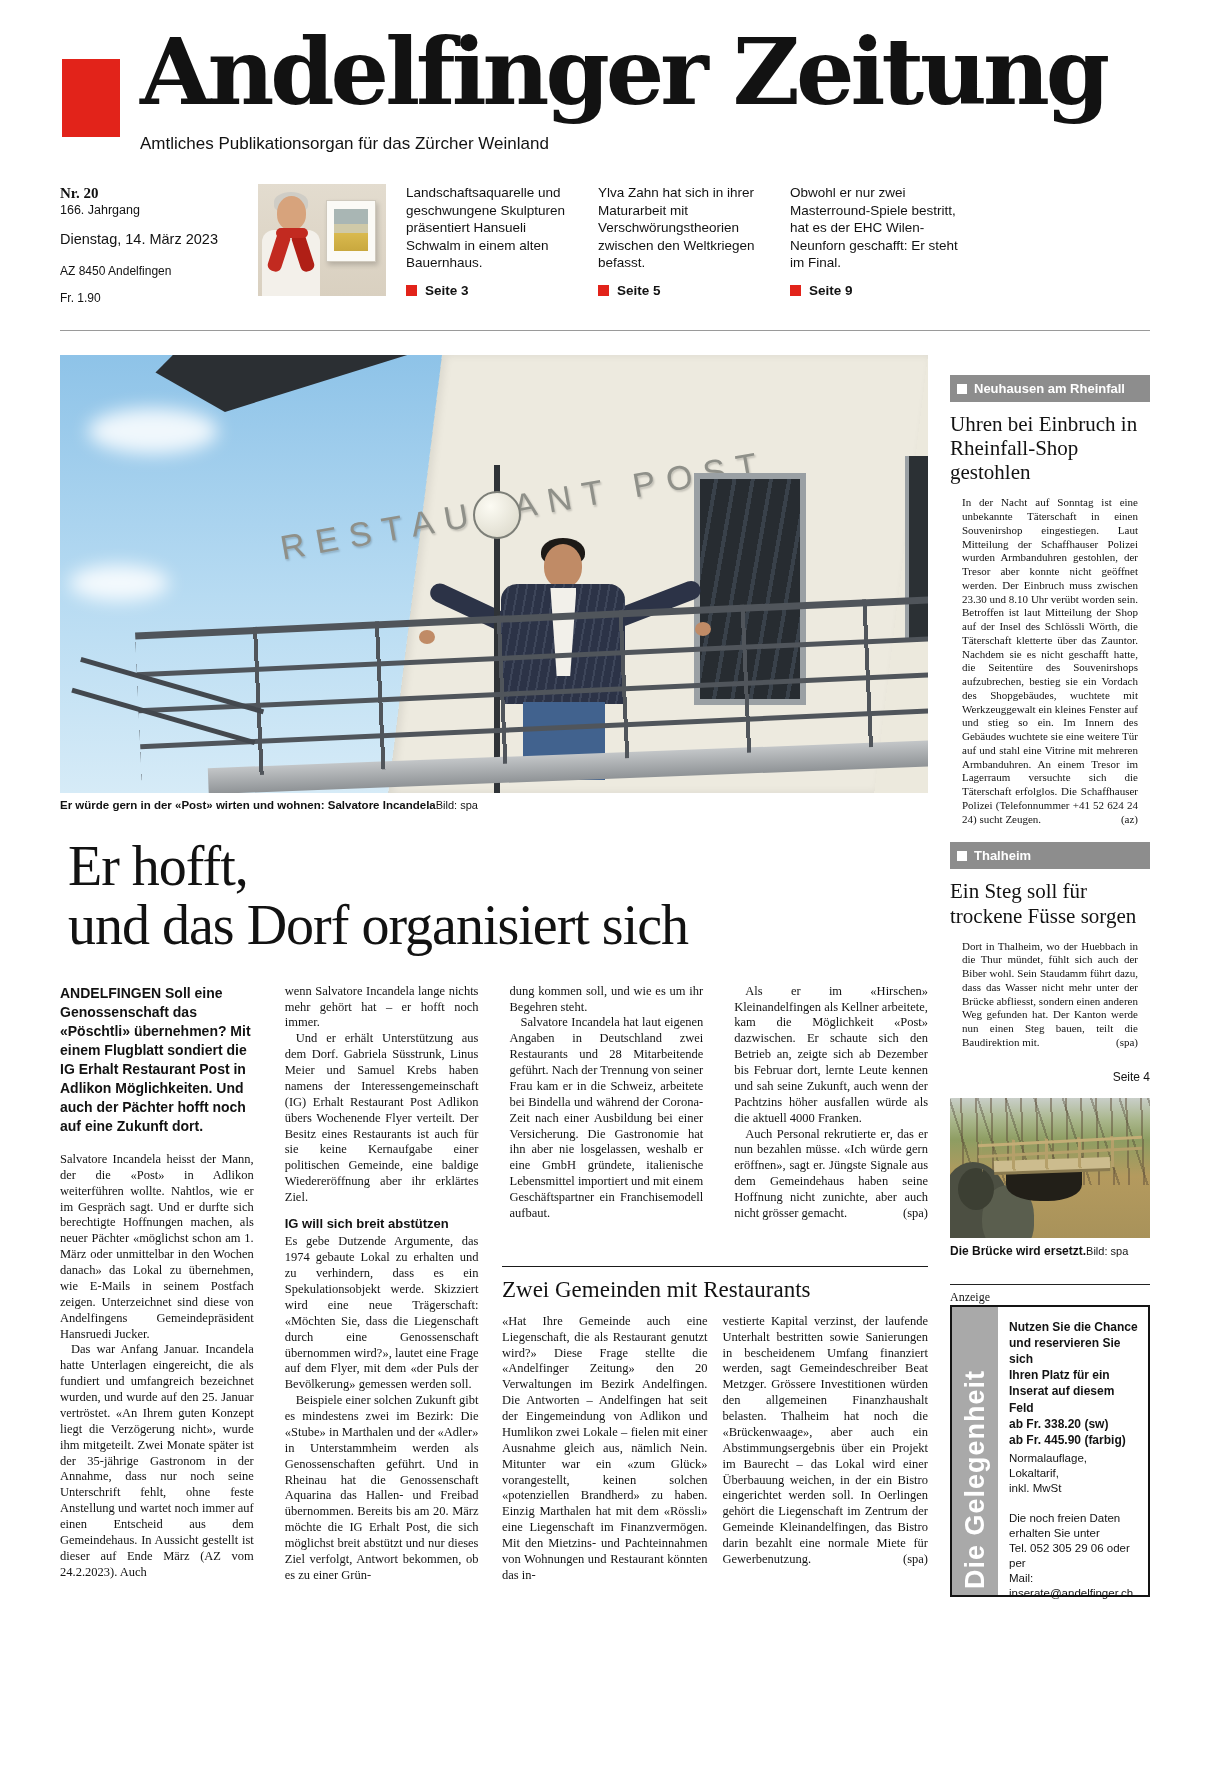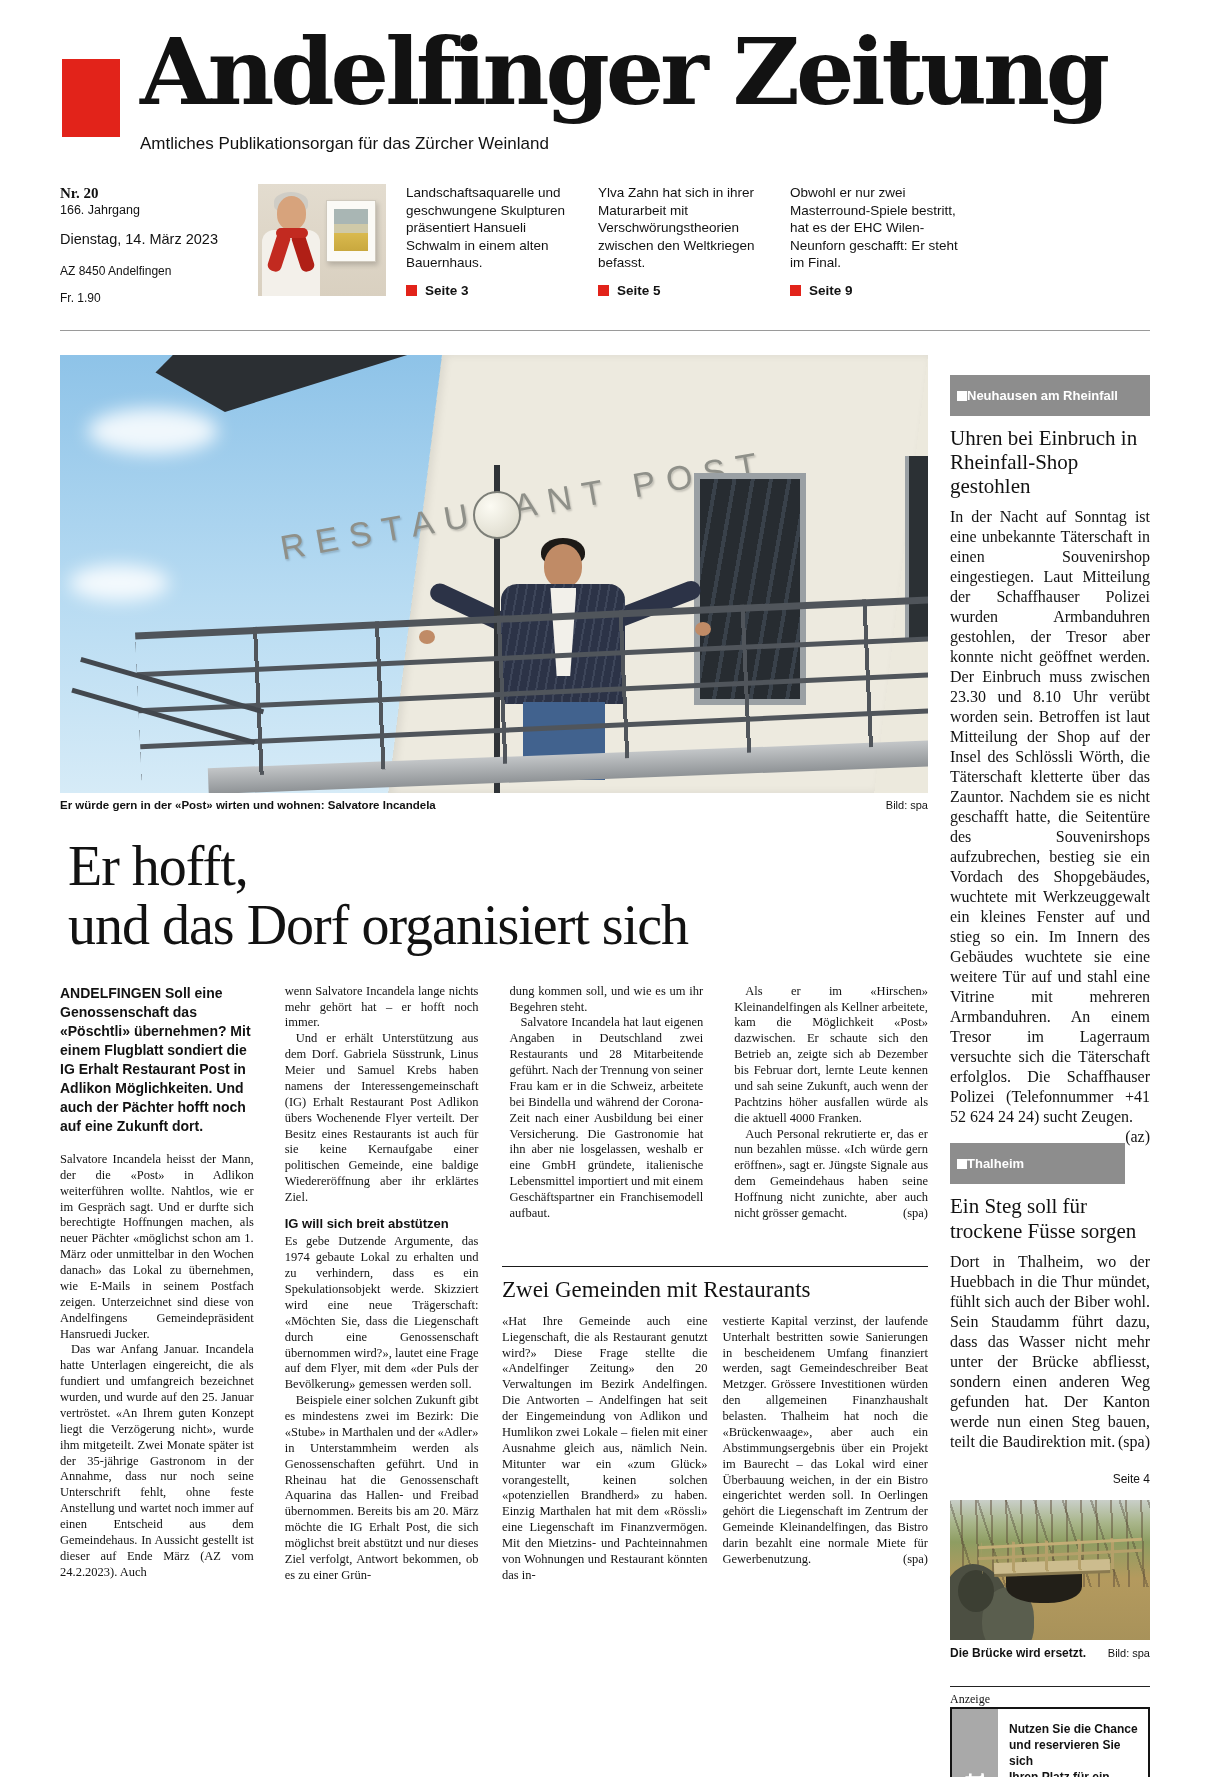--- a/index.html
+++ b/index.html
@@ -72,21 +72,21 @@
   .mp-fascia{position:absolute;left:17%;right:-2%;bottom:3%;height:26px;z-index:4;
              background:linear-gradient(180deg,#c3c6c8,#8f9396);transform:rotate(-2.2deg)}
   .mp-railing{position:absolute;left:9%;right:-2%;bottom:7%;height:148px;transform:rotate(-2.6deg);z-index:5}
   .mp-rb{position:absolute;left:0;right:0;height:5px;background:#50555b}
   .mp-rb.b1{top:0;height:7px}.mp-rb.b2{top:40px}.mp-rb.b3{top:76px}.mp-rb.b4{top:112px}
   .mp-posts{position:absolute;inset:0;background:repeating-linear-gradient(90deg,transparent 0 118px,#50555b 118px 122px)}
   .mp-stair{position:absolute;left:1%;bottom:9%;width:190px;height:80px;transform:rotate(16deg);z-index:5}
   .mp-stair .mp-rb{background:#43484e}
   .mp-stair .s1{top:8px}.mp-stair .s2{top:40px}
 
-  .caption-row{display:flex;justify-content:space-between;align-items:baseline;
+  .caption-row{display:flex;align-items:baseline;
                font-family:"Liberation Sans",sans-serif;font-weight:700;font-size:11.5px;padding-top:6px}
   .credit{font-weight:400;font-size:11px}
 
   
   .headline{font-family:"Liberation Serif",serif;font-weight:400;font-size:56px;line-height:1.06;
             letter-spacing:-1px;margin:26px 8px 28px;white-space:pre-line}
   .article-grid{position:relative;display:grid;grid-template-columns:repeat(4,1fr);column-gap:31px;
                 font-size:12.5px;line-height:1.27;text-align:justify;hyphens:auto}
   .acol{min-width:0}
   .c1{grid-column:1;grid-row:1/3}.c2{grid-column:2;grid-row:1/3}
@@ -99,24 +99,24 @@
   .sig{float:right;text-indent:0}
   .sub-article{position:absolute;right:0;bottom:0;width:calc(50% - 8px);
                border-top:1px solid #1a1a1a;padding-top:8px;background:#fff}
   .sub-headline{font-family:"Liberation Serif",serif;font-weight:400;font-size:23px;letter-spacing:0;
                 margin:0 0 10px;text-align:left}
   .sub-cols{display:flex;gap:15px}
   .sub-cols p{flex:1;margin:0;min-width:0}
 
   
   .kicker{background:var(--kicker);color:#fff;font-family:"Liberation Sans",sans-serif;font-weight:700;
-          font-size:13px;padding:13px 7px;display:flex;align-items:center;margin-bottom:10px}
+          font-size:13px;padding:6px 7px;display:flex;align-items:center;gap:7px;margin-bottom:10px}
   .wsq{width:10px;height:10px;background:#fff;flex:none}
   .side-headline{font-family:"Liberation Serif",serif;font-weight:400;font-size:21px;line-height:1.15;margin:0 0 9px}
-  .side-body{font-size:16px;line-height:1.25;text-align:justify;hyphens:auto;margin:0}
+  .side-body{font-size:11px;line-height:1.25;text-align:justify;hyphens:auto;margin:12px}
   .side-art2{margin-top:16px}
   .page-ref-right{font-family:"Liberation Sans",sans-serif;font-size:12px;text-align:right;margin:20px 0 14px}
 
   .bridge-photo{position:relative;width:100%;height:140px;overflow:hidden;
                 background:linear-gradient(180deg,#c9cfc9 0%,#a9b68b 16%,#8e9d62 30%,#b49a5e 56%,#a8925a 100%)}
   .bp-trees{position:absolute;left:0;right:0;top:0;height:62%;
             background:repeating-linear-gradient(88deg,transparent 0 13px,rgba(96,78,58,.5) 13px 15px),
                        repeating-linear-gradient(72deg,transparent 0 25px,rgba(70,58,44,.35) 25px 27px)}
   .bp-shadow{position:absolute;left:28%;width:38%;top:48%;height:26%;background:#221f18;border-radius:0 0 45% 45%}
   .bp-deck{position:absolute;left:22%;right:20%;top:44%;height:11px;background:#ccbc8e;box-shadow:0 3px 0 #8a7a50;transform:rotate(-2deg)}

